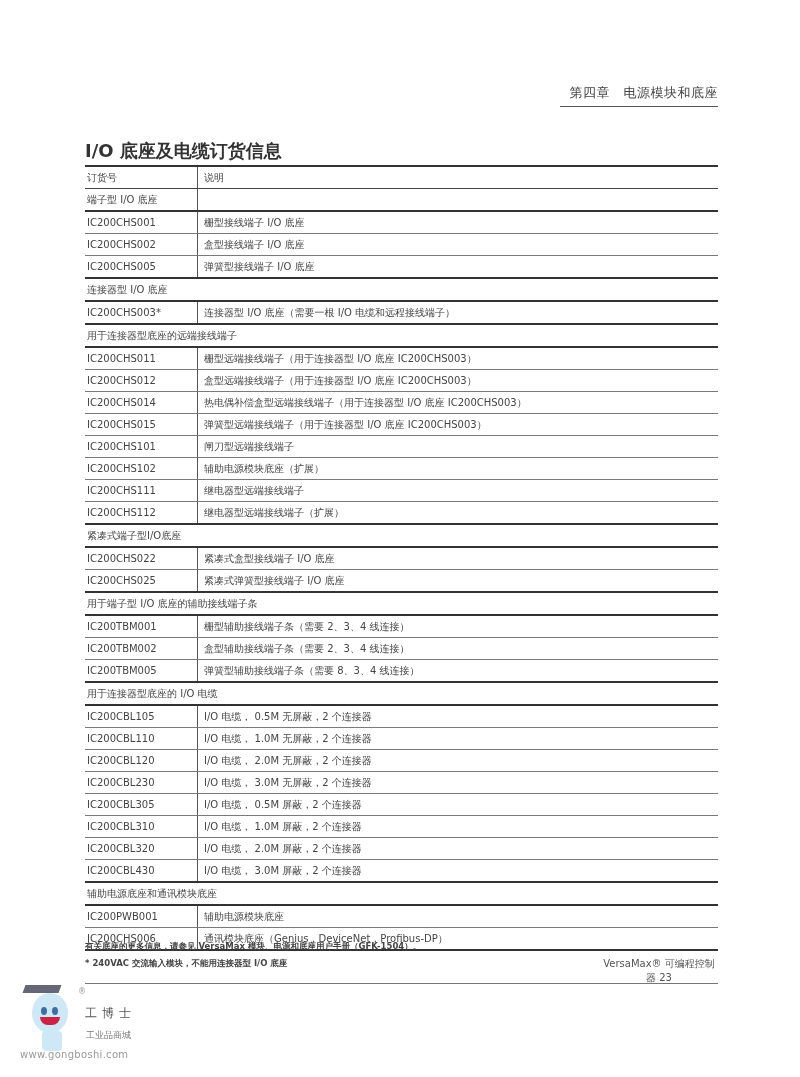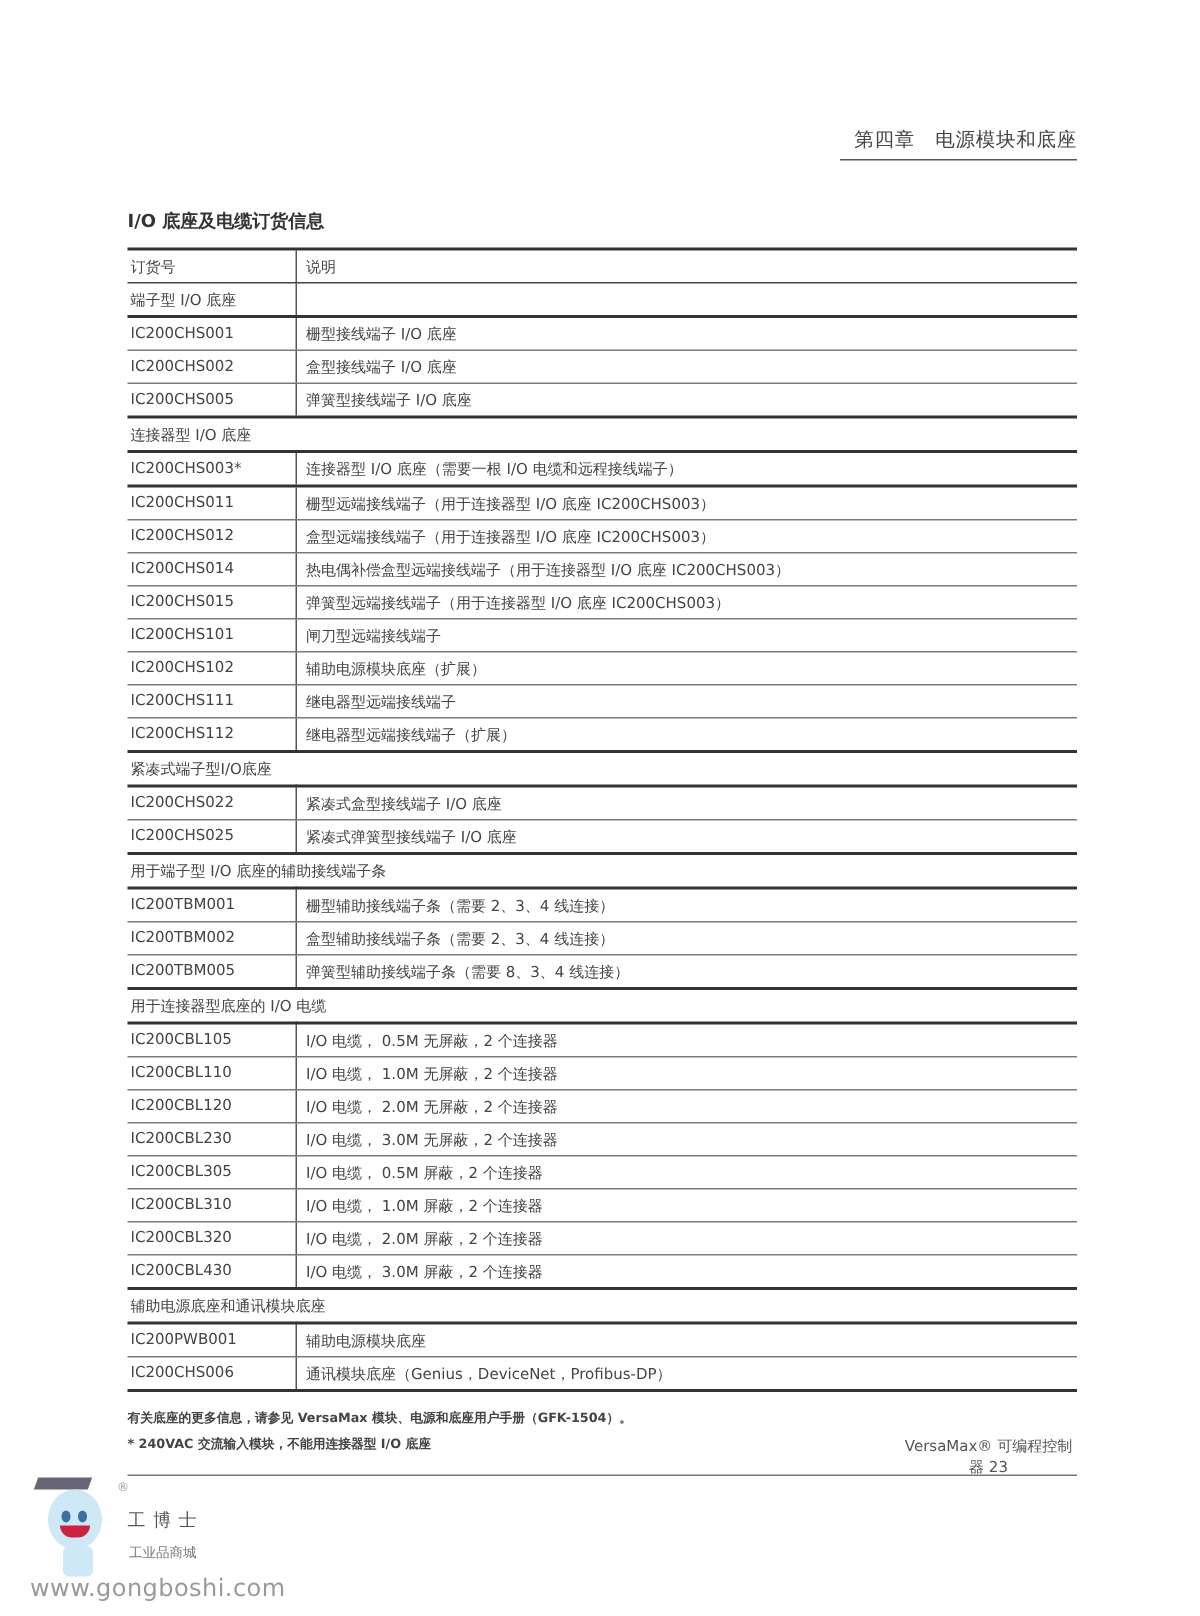--- a/index.html
+++ b/index.html
@@ -1,21 +1,21 @@
 <!DOCTYPE html>
 <html><head>
 <meta charset="utf-8">
 <style>
   html, body { margin:0; padding:0; background:#ffffff; }
   body { width:800px; height:1077px; position:relative; overflow:hidden;
          font-family:"DejaVu Sans", "Liberation Sans", sans-serif; color:#3a3a3a; }
   .chapter { position:absolute; top:84px; left:560px; width:158px; text-align:right;
              font-size:13px; color:#444; letter-spacing:0.5px;font-family:Liberation Serif, serif; }
   .chapter-rule { position:absolute; top:106px; left:560px; width:158px; height:1px; background:#555; }
-  .section-title { position:absolute; top:139px; left:85px; font-size:12px; font-weight:bold; color:#333; }
+  .section-title { position:absolute; top:139px; left:85px; font-size:18px; font-weight:bold; color:#333; }
   .tbl { position:absolute; top:165px; left:85px; width:633px; border-collapse:collapse; font-size:10px; color:#444; }
   .tbl td { height:21px; padding:0 0 0 2px; vertical-align:middle; white-space:nowrap;
             border-bottom:1px solid #7a7a7a; }
   .tbl tr.top td { border-top:2px solid #333; }
   .tbl td.col1 { width:110px; border-right:1px solid #555; }
   .tbl td.col2 { padding-left:6px; }
   .tbl tr.group td { border-bottom:2px solid #333; }
   .tbl tr.header td { border-bottom:1.5px solid #444;margin-left:12px; }
   .tbl tr.lastrow td { border-bottom:2px solid #333; }
   .notes { position:absolute; top:938px; left:85px; font-size:8.5px; color:#444; line-height:17px;font-weight:bold; }
@@ -24,21 +24,21 @@
   .logo { position:absolute; top:985px; left:10px; width:180px; height:80px; }
   .logo .mascot { position:absolute; left:22px; top:8px; width:36px; height:40px; background:#cfe8f6; border-radius:50%; }
   .logo .eye1,.logo .eye2 { position:absolute; top:14px; width:6px; height:8px; background:#3d6fa3; border-radius:50%; }
   .logo .eye1 { left:9px; } .logo .eye2 { left:20px; }
   .logo .mouth { position:absolute; left:8px; top:24px; width:20px; height:8px; background:#c24; border-radius:0 0 10px 10px; }
   .logo .cap { position:absolute; left:14px; top:0px; width:36px; height:8px; background:#667; transform:skewX(-20deg); }
   .logo .body { position:absolute; left:32px; top:46px; width:20px; height:20px; background:#cfe8f6; border-radius:4px; }
   .logo .reg { position:absolute; left:68px; top:2px; font-size:8px; color:#999; }
   .logo .brand { position:absolute; left:75px; top:20px; font-size:12px; color:#555; letter-spacing:5px; font-family:"DejaVu Serif", serif; }
   .logo .tag { position:absolute; left:76px; top:44px; font-size:9px; color:#777; }
-  .logo .url { position:absolute; left:10px; top:64px; font-size:16px; color:#999; letter-spacing:0.3px; }
+  .logo .url { position:absolute; left:10px; top:64px; font-size:10px; color:#999; letter-spacing:0.3px; }
 </style>
 </head>
 <body>
 
 <div class="chapter">第四章　电源模块和底座</div>
 <div class="chapter-rule"></div>
 
 <div class="section-title">I/O 底座及电缆订货信息</div>
 
 <table class="tbl">
@@ -62,20 +62,23 @@
       <tr class="lastrow">
         <td class="col1">IC200CHS005</td>
         <td class="col2">弹簧型接线端子 I/O 底座</td>
       </tr>
       <tr class="group">
         <td colspan="2">连接器型 I/O 底座</td>
       </tr>
       <tr class="lastrow">
         <td class="col1">IC200CHS003*</td>
         <td class="col2">连接器型 I/O 底座（需要一根 I/O 电缆和远程接线端子）</td>
+      </tr>
+      <tr class="group">
+        <td colspan="2">用于连接器型底座的远端接线端子</td>
       </tr>
       <tr>
         <td class="col1">IC200CHS011</td>
         <td class="col2">栅型远端接线端子（用于连接器型 I/O 底座 IC200CHS003）</td>
       </tr>
       <tr>
         <td class="col1">IC200CHS012</td>
         <td class="col2">盒型远端接线端子（用于连接器型 I/O 底座 IC200CHS003）</td>
       </tr>
       <tr>

